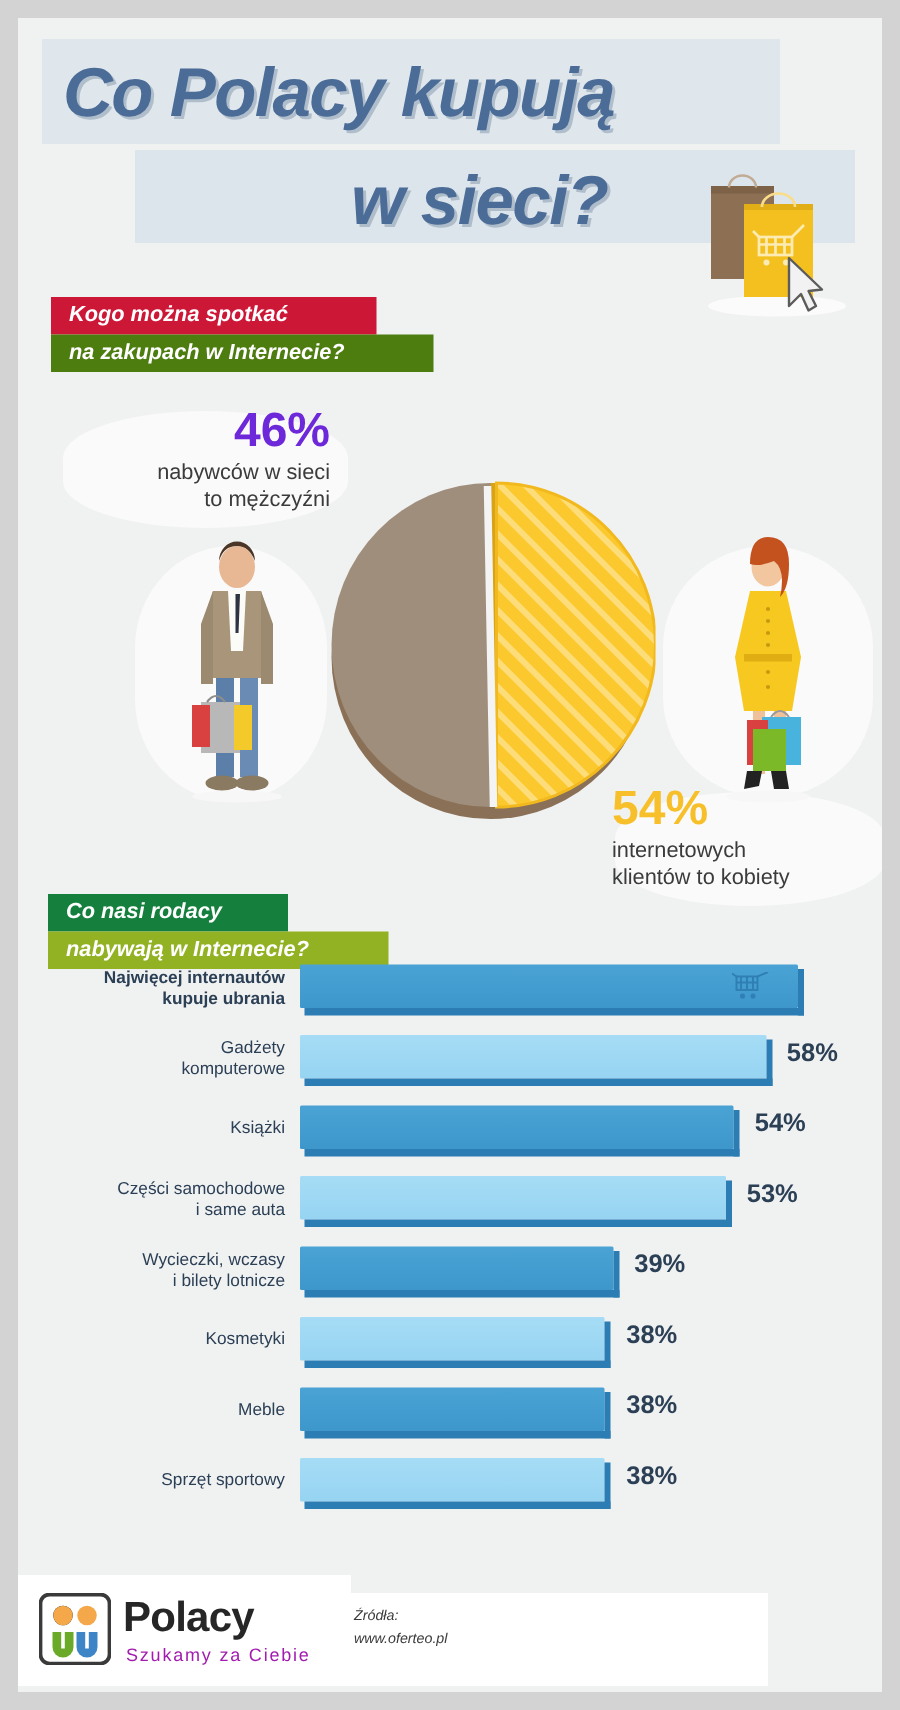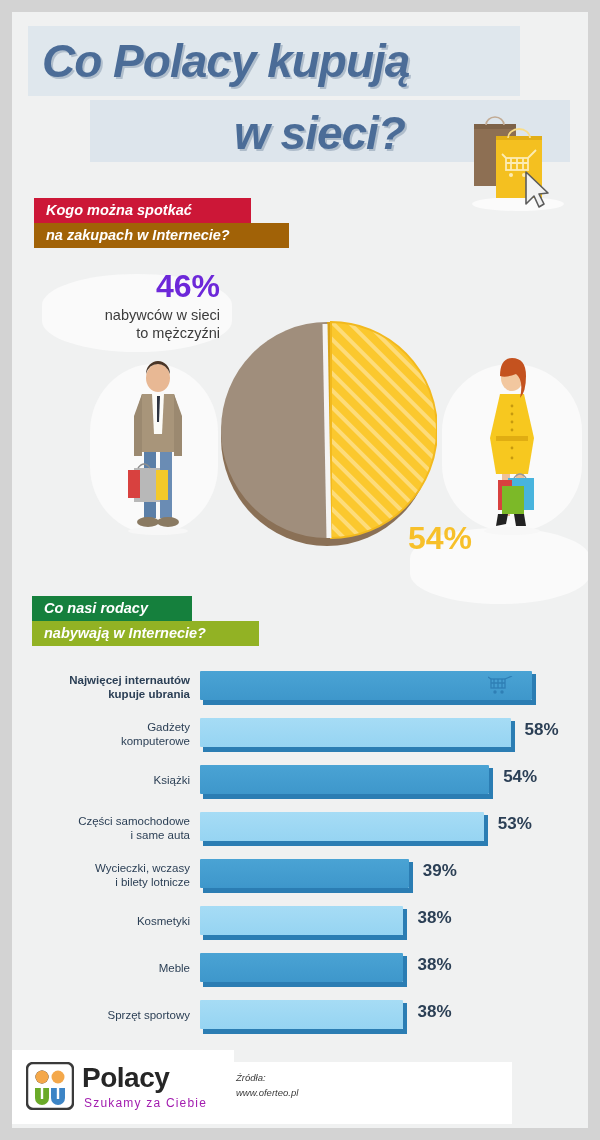--- a/index.html
+++ b/index.html
@@ -41,21 +41,21 @@
 
   
   .ribbon{position:absolute;}
   .ribbon .rl{
     display:block;
     color:#fff;font-style:italic;font-weight:bold;font-size:14.5px;
     padding:4px 10px 5px 12px;
     white-space:nowrap;
   }
   .ribbon.red .rl{background:#cc1737;}
-  .ribbon.red .rl.r2{background:#a16207;}
+  .ribbon.red .rl.r2{background:#4d7c0f;}
   .ribbon.green .rl{background:#15803d;}
   .ribbon.green .rl.r2{background:#92b224;}
   .ribbon.red{left:22px;top:186px;}
   .ribbon.green{left:20px;top:584px;}
   .rl.r1{width:195px;}
   .rl.r2{width:233px;}
   .ribbon.green .rl.r1{width:138px;}
   .ribbon.green .rl.r2{width:205px;}
 
   
@@ -66,21 +66,21 @@
   .stat .big{font-size:32px;font-weight:bold;line-height:1;}
   .stat .sub{font-size:14.5px;color:#3b3b3b;line-height:1.25;margin-top:4px;}
   .stat.men{left:28px;top:258px;width:180px;text-align:right;}
   .stat.men .big{color:#6d28d9;}
   .stat.women{left:396px;top:510px;width:180px;text-align:left;}
   .stat.women .big{color:#f7c02a;}
 
   .smudge{position:absolute;background:#fafafa;border-radius:50%/40%;}
 
   
-  .bars{position:absolute;left:0;top:659px;width:528px;}
+  .bars{position:absolute;left:0;top:631px;width:528px;}
   .bar-row{position:relative;height:47px;}
   .bar-label{
     position:absolute;left:0;top:0;width:178px;
     text-align:right;
     font-size:11.5px;color:#2b3f55;line-height:1.25;
     white-space:pre-line;
   }
   .bar-label.first{font-weight:bold;}
   .bar-track{position:absolute;left:188px;top:0;}
   .bar{
@@ -238,20 +238,24 @@
       <path d="M36 26 q0 -18 12 -18 q14 0 14 18 q0 16 -6 22 q4 -18 -4 -24 q-10 4 -16 2z" fill="#c4521f"></path>
       <rect x="44" y="128" width="26" height="32" fill="#48b4dd"></rect>
       <rect x="34" y="130" width="14" height="30" fill="#d8413f"></rect>
       <rect x="38" y="136" width="22" height="28" fill="#7cb928"></rect>
       <path d="M50 128 q6 -8 12 0" fill="none" stroke="#9a9a9a" stroke-width="1.3"></path>
     </svg>
   </div>
 
   <div class="stat women">
     <div class="big">54%</div>
+    <div class="sub">
+      <div>internetowych</div>
+      <div>klientów to kobiety</div>
+    </div>
   </div>
 
   <div class="ribbon green">
     <span class="rl r1">Co nasi rodacy</span>
     <span class="rl r2">nabywają w Internecie?</span>
   </div>
 
   <div class="bars" id="bars">
       <div class="bar-row">
         <div class="bar-label first" style="top: 2px;">Najwięcej internautów

